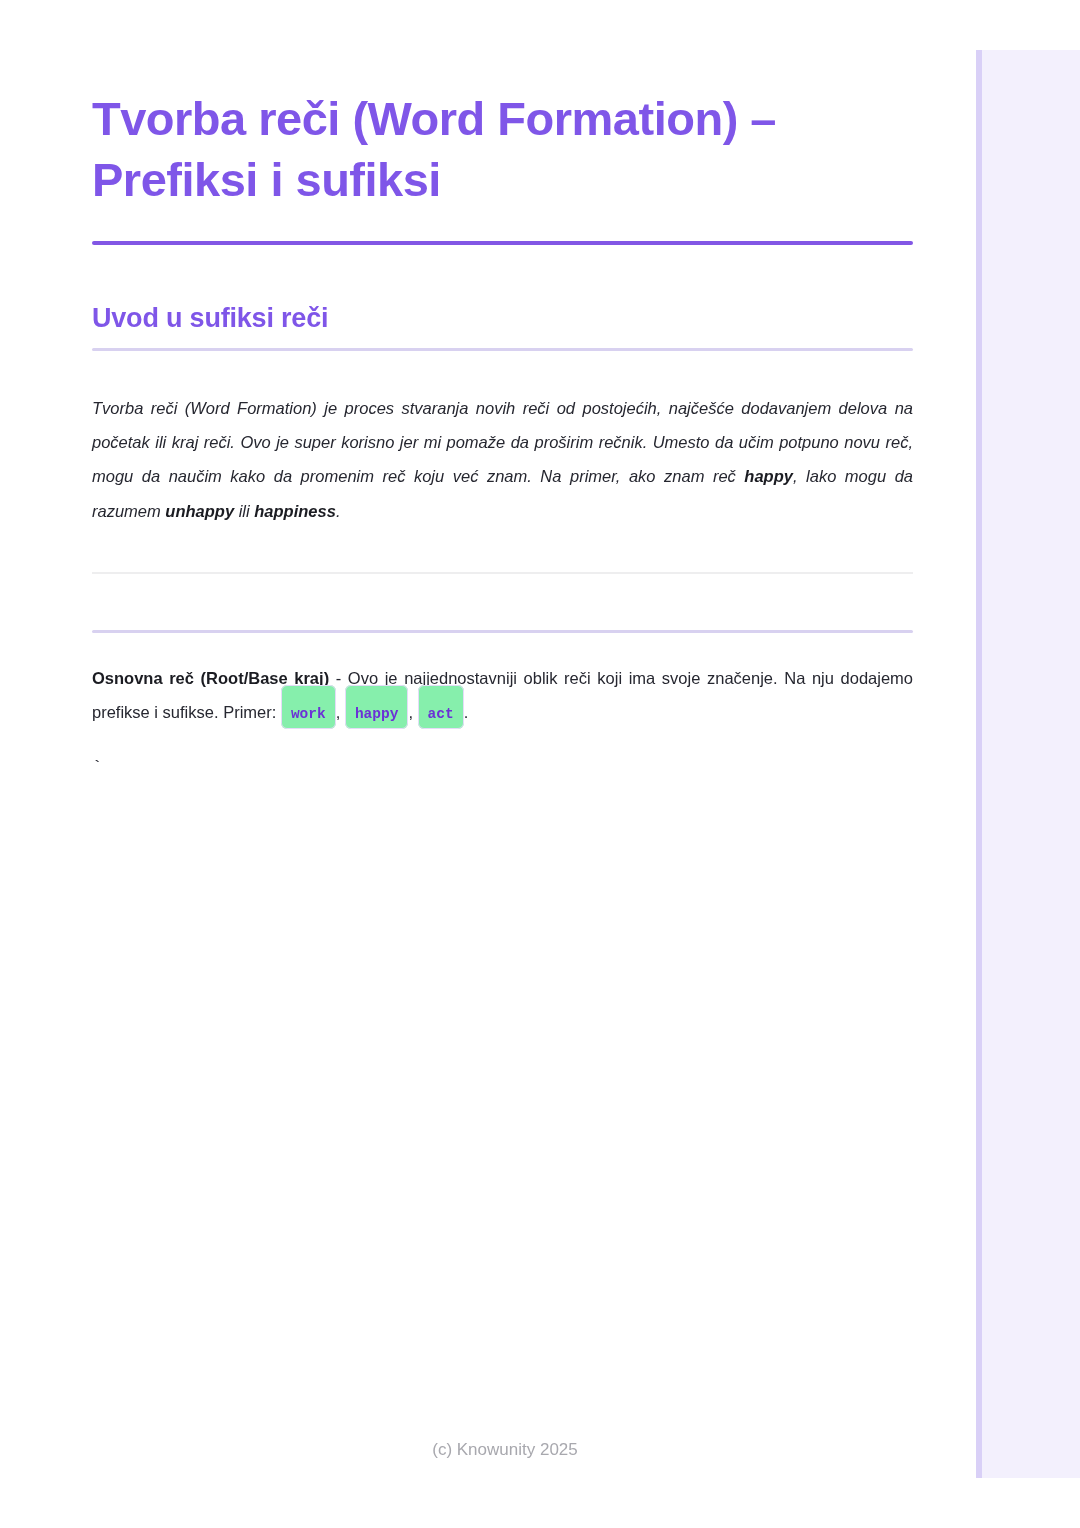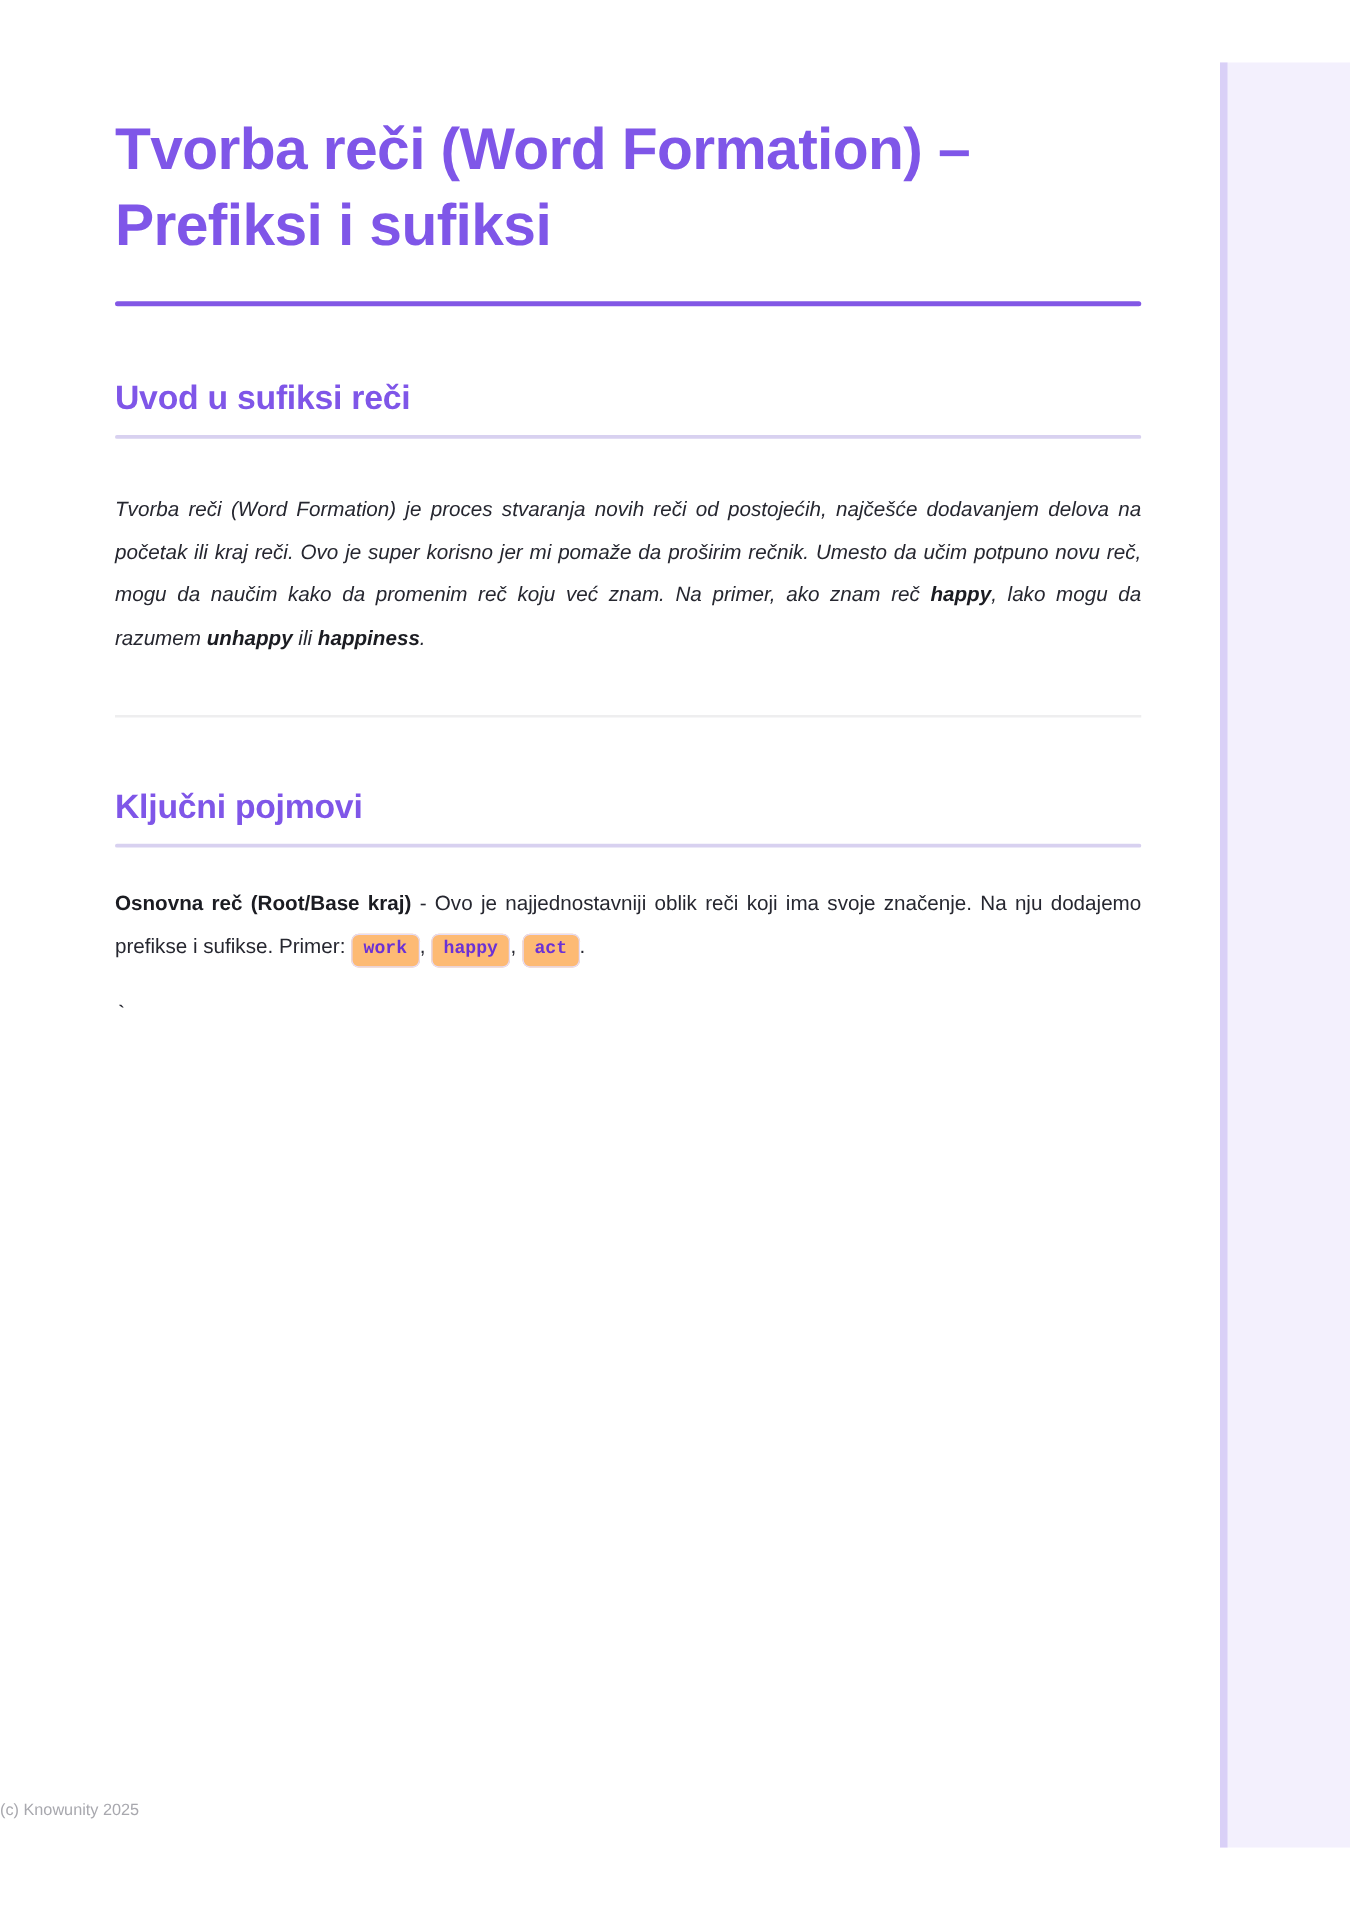--- a/index.html
+++ b/index.html
@@ -99,44 +99,44 @@
     margin-top: 44px;
     height: 2px;
     background: #eeeeef;
     width: 100%;
   }
 
   code.chip {
     font-family: "Liberation Mono", monospace;
     font-size: 14.5px;
     color: #6b31d6;
-    background: #fdba74;
+    background: #86efac;
     border: 1px solid #e4dcf8;
     border-radius: 6px;
-    padding: 3px 9px 6px 9px;
+    padding: 20px 9px 6px 9px;
     white-space: nowrap;
     font-weight: 700;
     line-height: 1;
   }
 
   .stray-mark {
     margin-top: 30px;
     font-size: 17px;
     color: #262730;
     line-height: 1;
     font-family: "Liberation Mono", monospace;
   }
 
   #footer-watermark {
     position: absolute;
     left: 0;
     top: 1440px;
     width: 1010px;
-    text-align: left;
-    font-size: 13px;
+    text-align: center;
+    font-size: 17px;
     color: #a8a8ae;
     font-family: "Liberation Sans", sans-serif;
   }
 </style>
 </head>
 <body>
 
 <div id="side-panel"></div>
 <div id="side-panel-edge"></div>
 
@@ -149,21 +149,20 @@
     <div class="section-1">
       <h2 class="section-heading">Uvod u sufiksi reči</h2>
       <div class="heading-rule"></div>
 
       <p class="body-text first"><span>Tvorba reči (Word Formation) je proces stvaranja novih reči od postojećih, najčešće dodavanjem delova na početak ili kraj reči. Ovo je super korisno jer mi pomaže da proširim rečnik. Umesto da učim potpuno novu reč, mogu da naučim kako da promenim reč koju već znam. Na primer, ako znam reč </span><b>happy</b><span>, lako mogu da razumem </span><b>unhappy</b><span> ili </span><b>happiness</b><span>.</span></p>
     </div>
 
     <div class="soft-divider"></div>
 
     <div class="section-2">
-      <h2 class="section-heading">Ključni pojmovi</h2>
       <div class="heading-rule"></div>
 
       <p class="body-text term first-term"><b>Osnovna reč (Root/Base kraj)</b><span> - Ovo je najjednostavniji oblik reči koji ima svoje značenje. Na nju dodajemo prefikse i sufikse. Primer: </span><code class="chip">work</code><span>, </span><code class="chip">happy</code><span>, </span><code class="chip">act</code><span>.</span></p>
 
 
 
       <div class="stray-mark">`</div>
     </div>
 
   </div>

